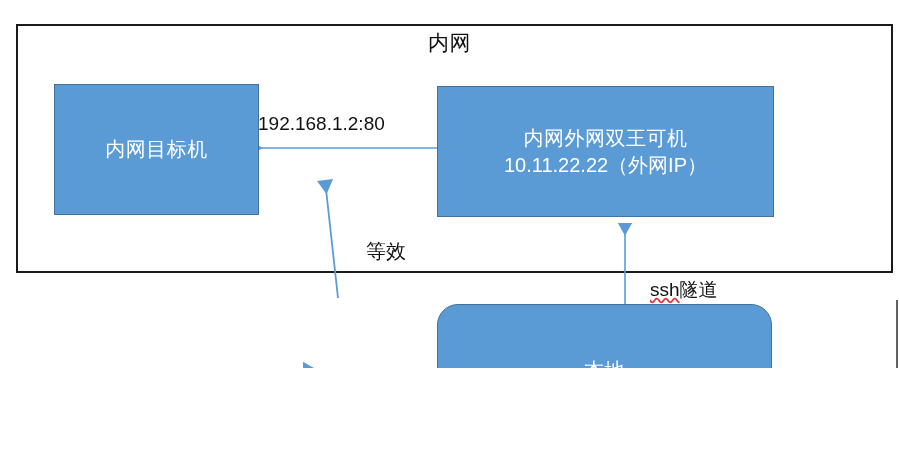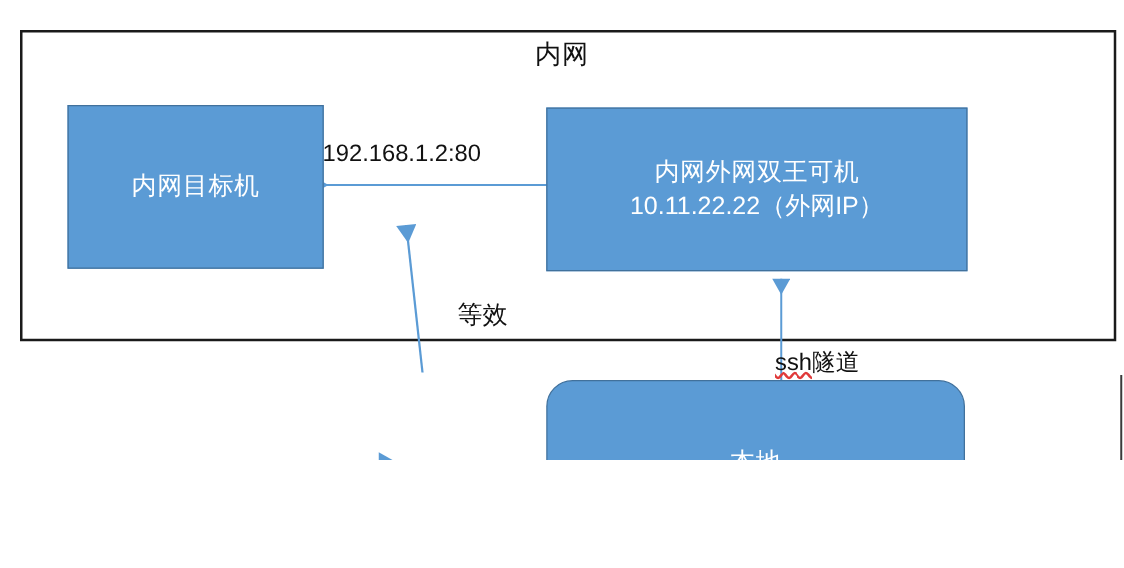--- a/index.html
+++ b/index.html
@@ -93,21 +93,21 @@
   }
   
   .edge-label {
     position: absolute;
     font-size: 19px;
     color: #111111;
     white-space: nowrap;
   }
   #label-target-port  { left: 258px; top: 113px; }
   #label-equivalent   { left: 366px; top: 238px; font-size: 20px; }
-  #label-ssh          { left: 620px; top: 277px; text-align: right; }
+  #label-ssh          { left: 650px; top: 277px; text-align: right; }
   #label-loopback     { left: 270px; top: 324px; }
   .spell-error {
     text-decoration: underline wavy #e03a3a;
     text-decoration-skip-ink: none;
   }
 </style>
 </head>
 <body>
 
 <div id="canvas">

